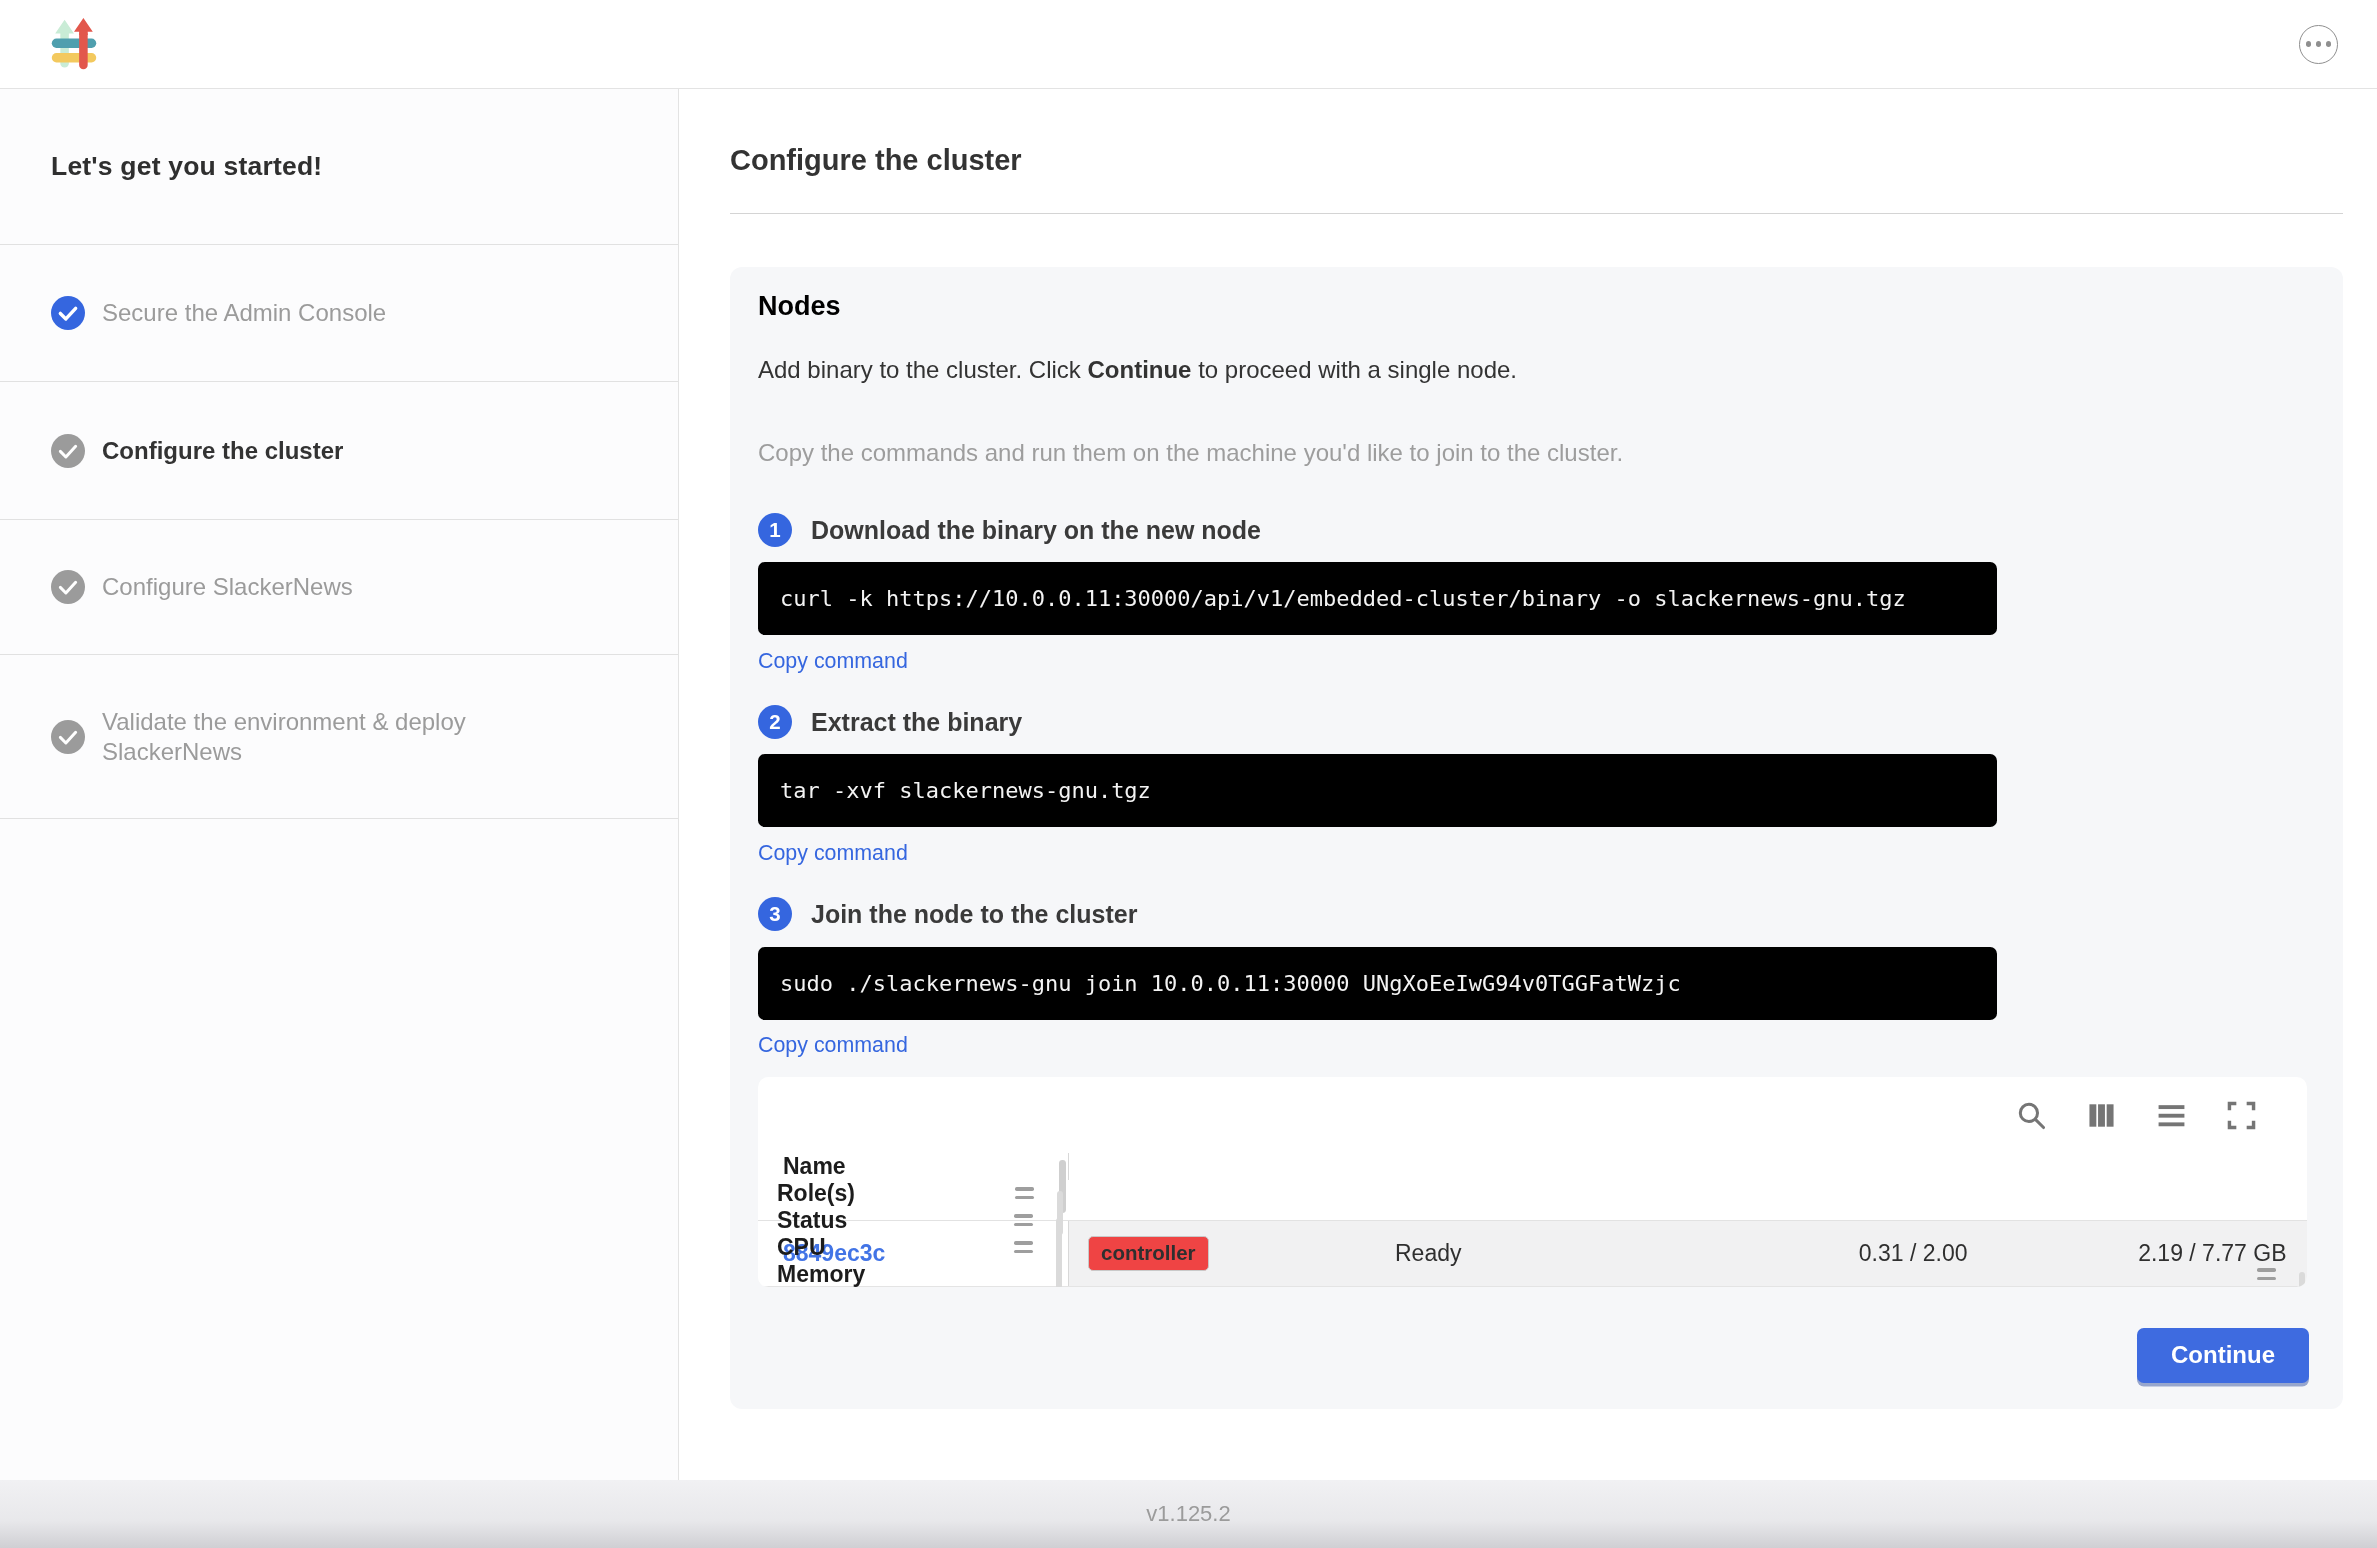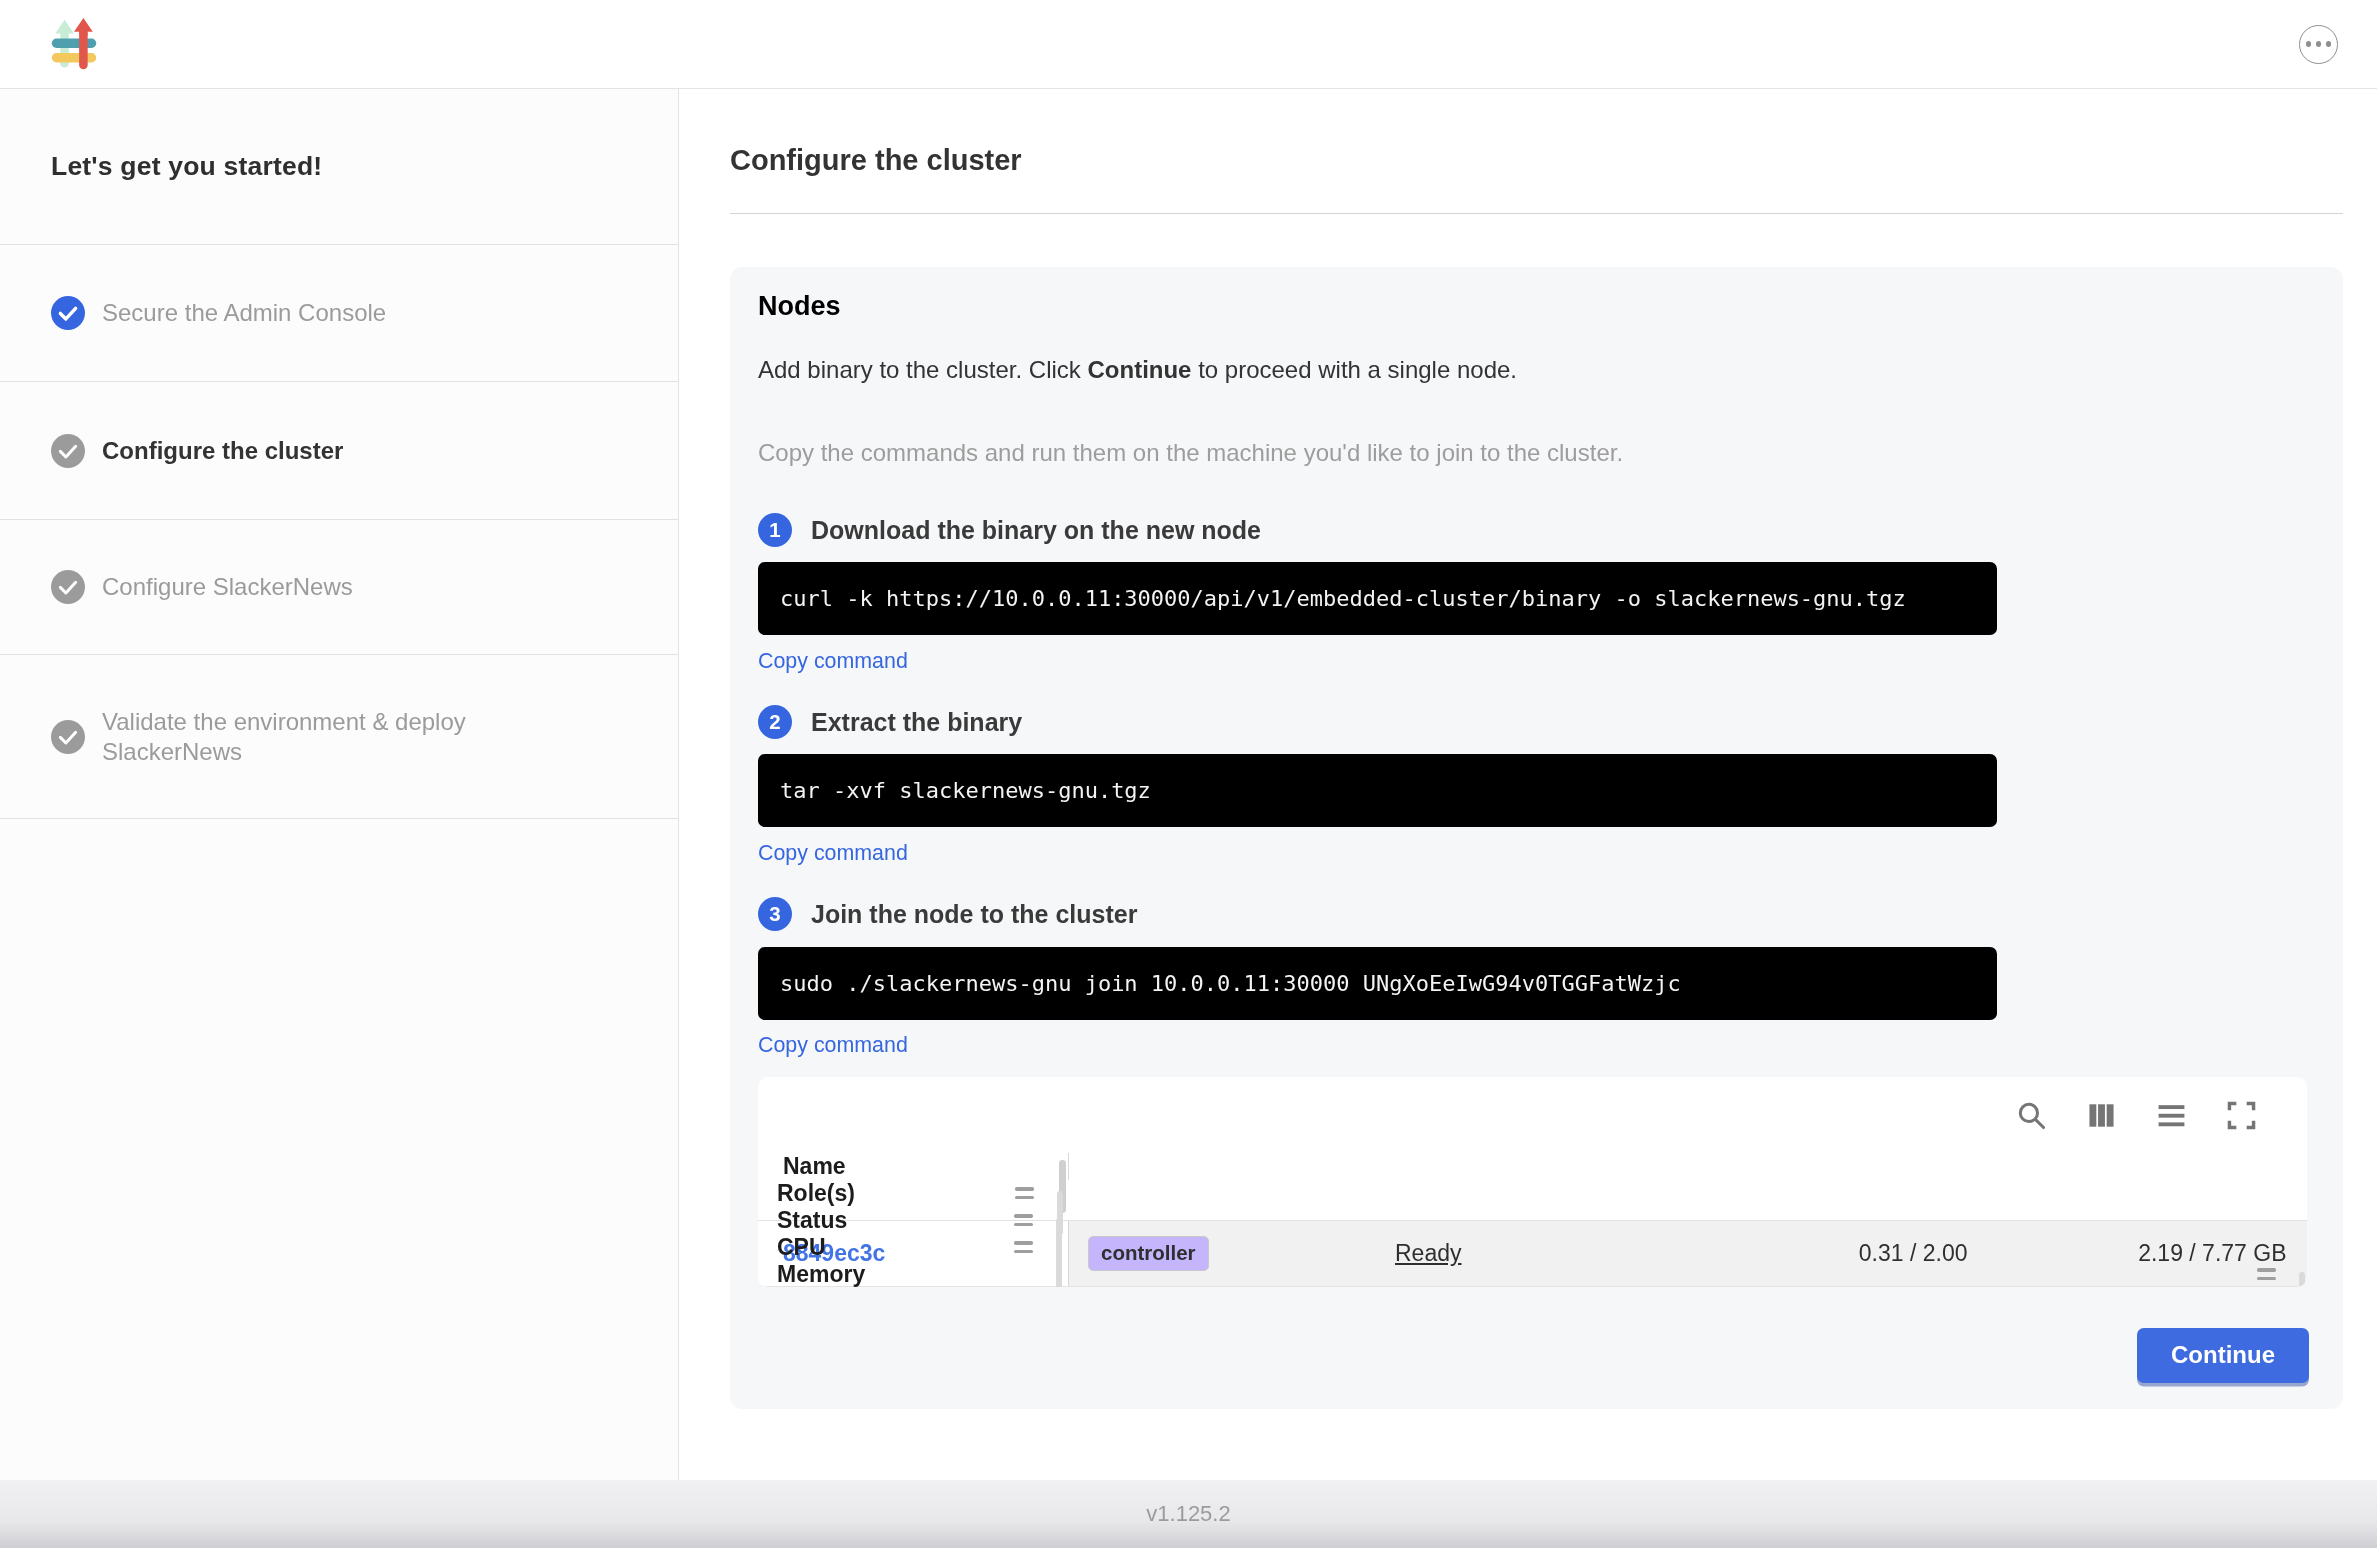--- a/index.html
+++ b/index.html
@@ -75,26 +75,26 @@
   .gh-name .pill{width:7.7px;height:53px;top:6.8px;background:#cfcfcf;}
   .gh-roles{width:307px;}.gh-status{width:306px;}.gh-cpu{width:306px;}.gh-mem{flex:1;}
   .colmenu{margin-left:auto;margin-right:15.4px;display:flex;flex-direction:column;gap:5.1px;cursor:pointer;}
   .colmenu i{display:block;width:19px;height:3.4px;background:#9e9e9e;border-radius:1.7px;}
   .grid-row{display:flex;height:65px;border-bottom:0.9px solid #e4e4e4;}
   .gc{
     display:flex;align-items:center;padding:0 20.5px 0 19px;font-size:23px;color:#2f2f2f;
     background:#f1f1f2;box-sizing:border-box;
   }
   .gc-name{width:311px;padding-left:25px;background:#ffffff;border-right:0.9px solid #d8d8d8;}
-  .gc-roles{width:307px;}.gc-status{width:306px;text-decoration:underline;}
+  .gc-roles{width:307px;}.gc-status{width:306px;}
   .gc-cpu{width:306px;justify-content:flex-end;}
   .gc-mem{flex:1;justify-content:flex-end;}
   .node-link{color:#4274e6;text-decoration:none;font-weight:bold;cursor:pointer;}
   .chip{
-    background:#c4b5fd;border:0.9px solid #c9c9c9;border-radius:5.1px;padding:4.3px 12px;
+    background:#ef4444;border:0.9px solid #c9c9c9;border-radius:5.1px;padding:4.3px 12px;
     font-size:20.5px;font-weight:bold;color:#2f2f2f;
   }
   
   .btn-row{display:flex;justify-content:flex-end;margin-top:41px;}
   .continue-btn{
     background:#3e6be0;color:#fff;font-family:"Liberation Sans",sans-serif;
     font-size:24px;font-weight:bold;border:none;border-radius:6.8px;
     padding:13.7px 34px;cursor:pointer;box-shadow:0 3.4px 0 rgba(35,66,150,.45);
   }
   

